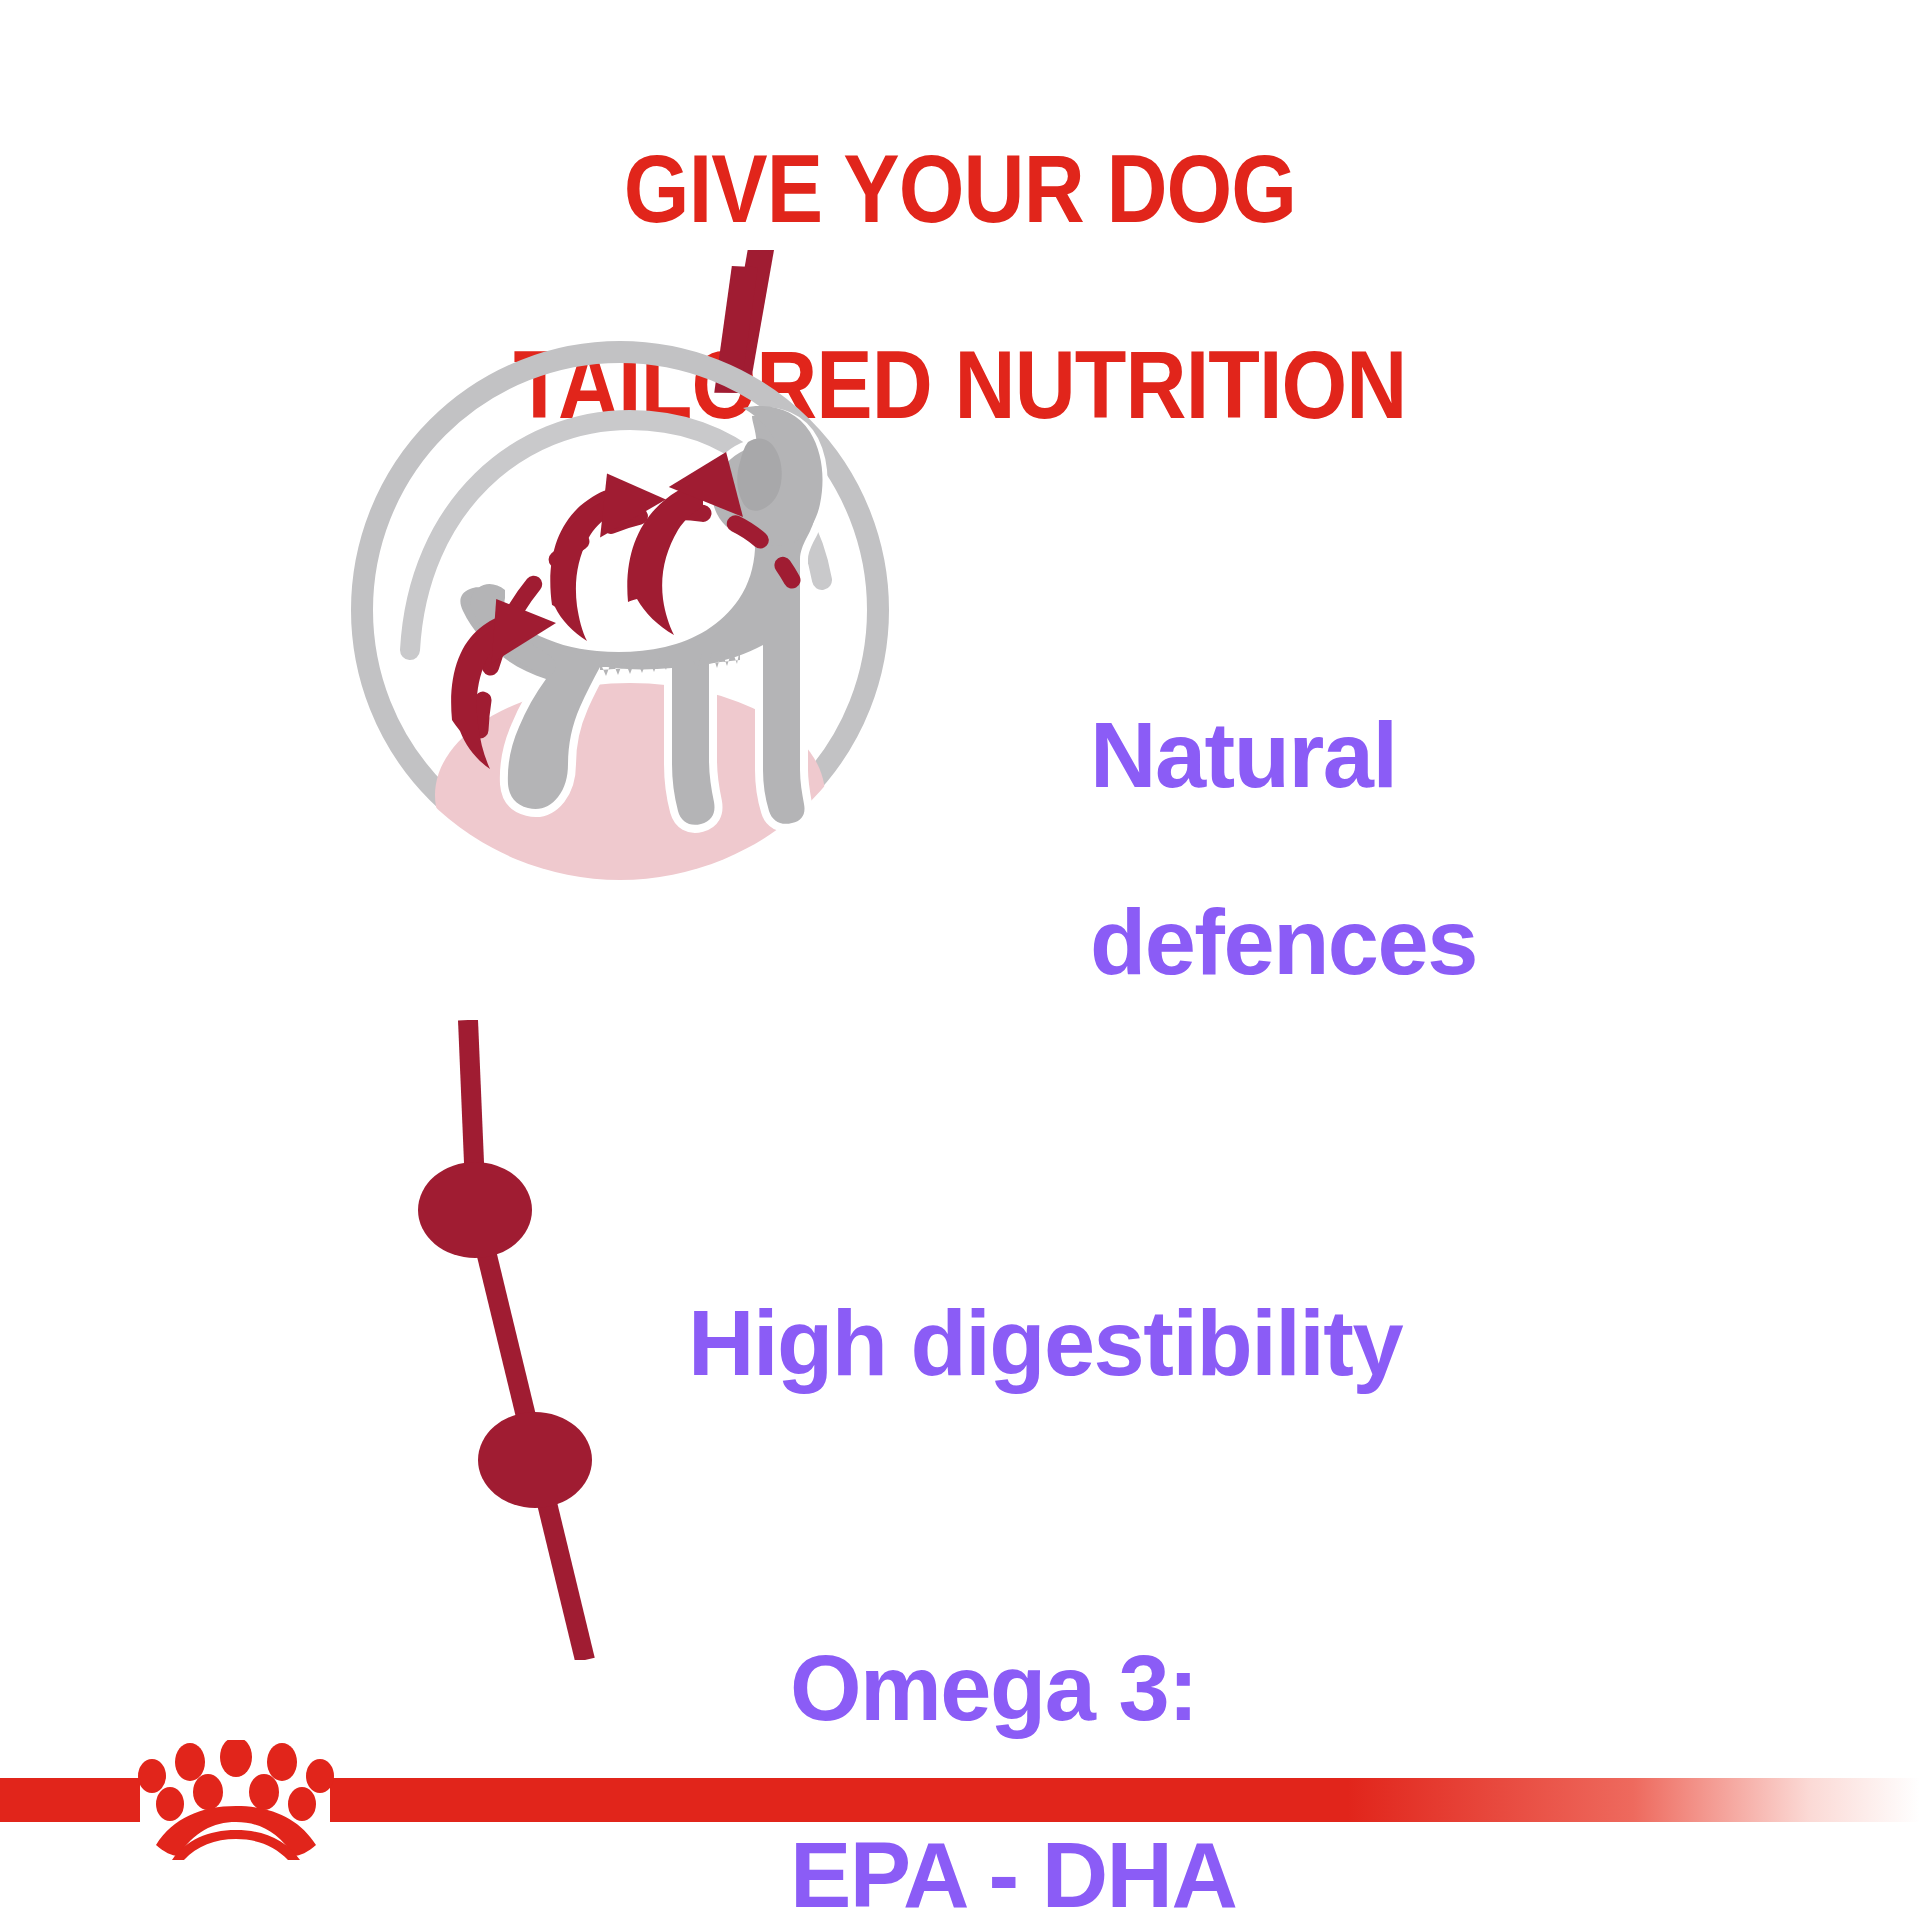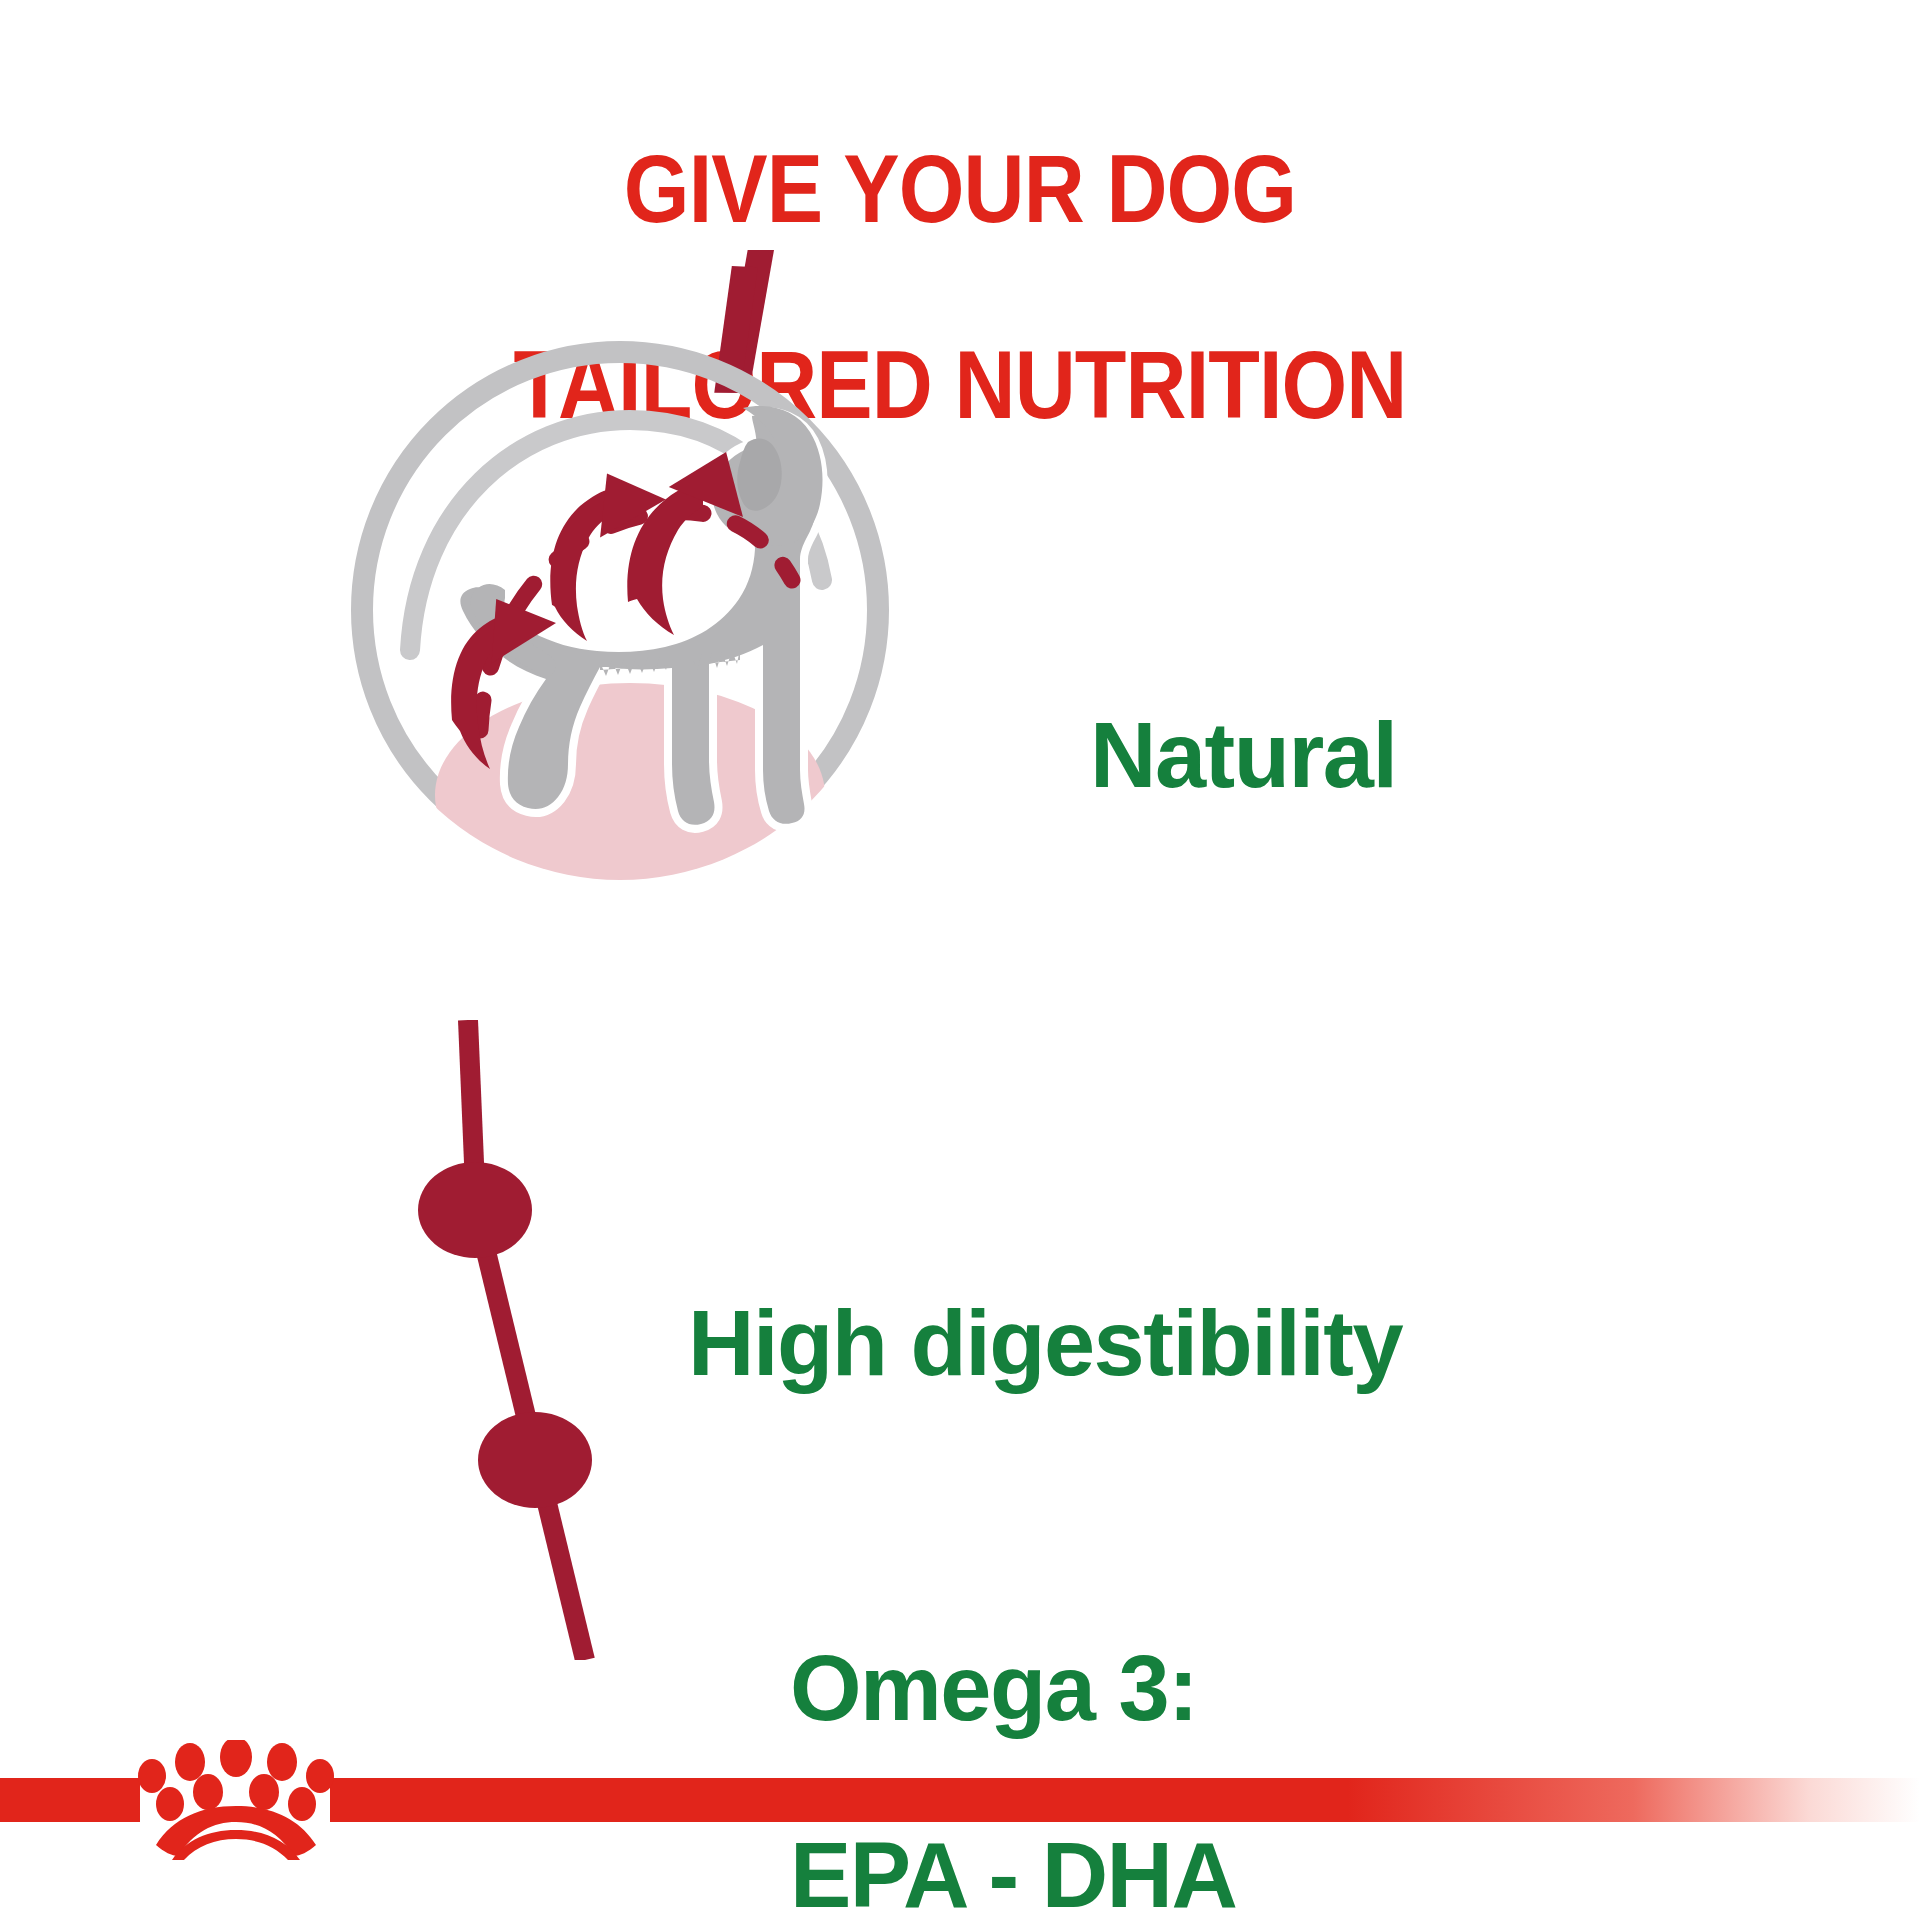--- a/index.html
+++ b/index.html
@@ -46,21 +46,21 @@
     position: absolute;
     left: 300px;
     top: 290px;
     width: 640px;
     height: 640px;
   }
 
   
   .benefit {
     position: absolute;
-    color: #15803d;
+    color: #8b5cf6;
     font-family: "Liberation Sans", sans-serif;
     font-weight: bold;
     line-height: 1.02;
     white-space: pre-line;
     letter-spacing: -1.5px;
   }
   .benefit-1 {
     left: 1090px;
     top: 615px;
     font-size: 92px;
@@ -374,20 +374,21 @@
                  C 365 323 369 335 374 345
                  C 358 336 345 323 337 309
                  C 333 310 330 311 328 312 Z"></path>
         <path d="M 416 160 L 456 214 L 376 214 Z" transform="rotate(22 416 187)"></path>
       </g>
     </svg>
   </div>
 
   <div class="benefit benefit-1">
     <span>Natural</span><br>
+    <span>defences</span>
   </div>
 
   <div class="connector">
     <svg width="360" height="640" viewBox="0 0 360 640" xmlns="http://www.w3.org/2000/svg">
 
       <path d="M 88 0 L 96 190" fill="none" stroke="#A01C32" stroke-width="20" stroke-linecap="butt"></path>
       <path d="M 96 190 L 205 640" fill="none" stroke="#A01C32" stroke-width="20" stroke-linecap="butt"></path>
 
       <ellipse cx="95" cy="190" rx="57" ry="48" fill="#A01C32"></ellipse>
 

